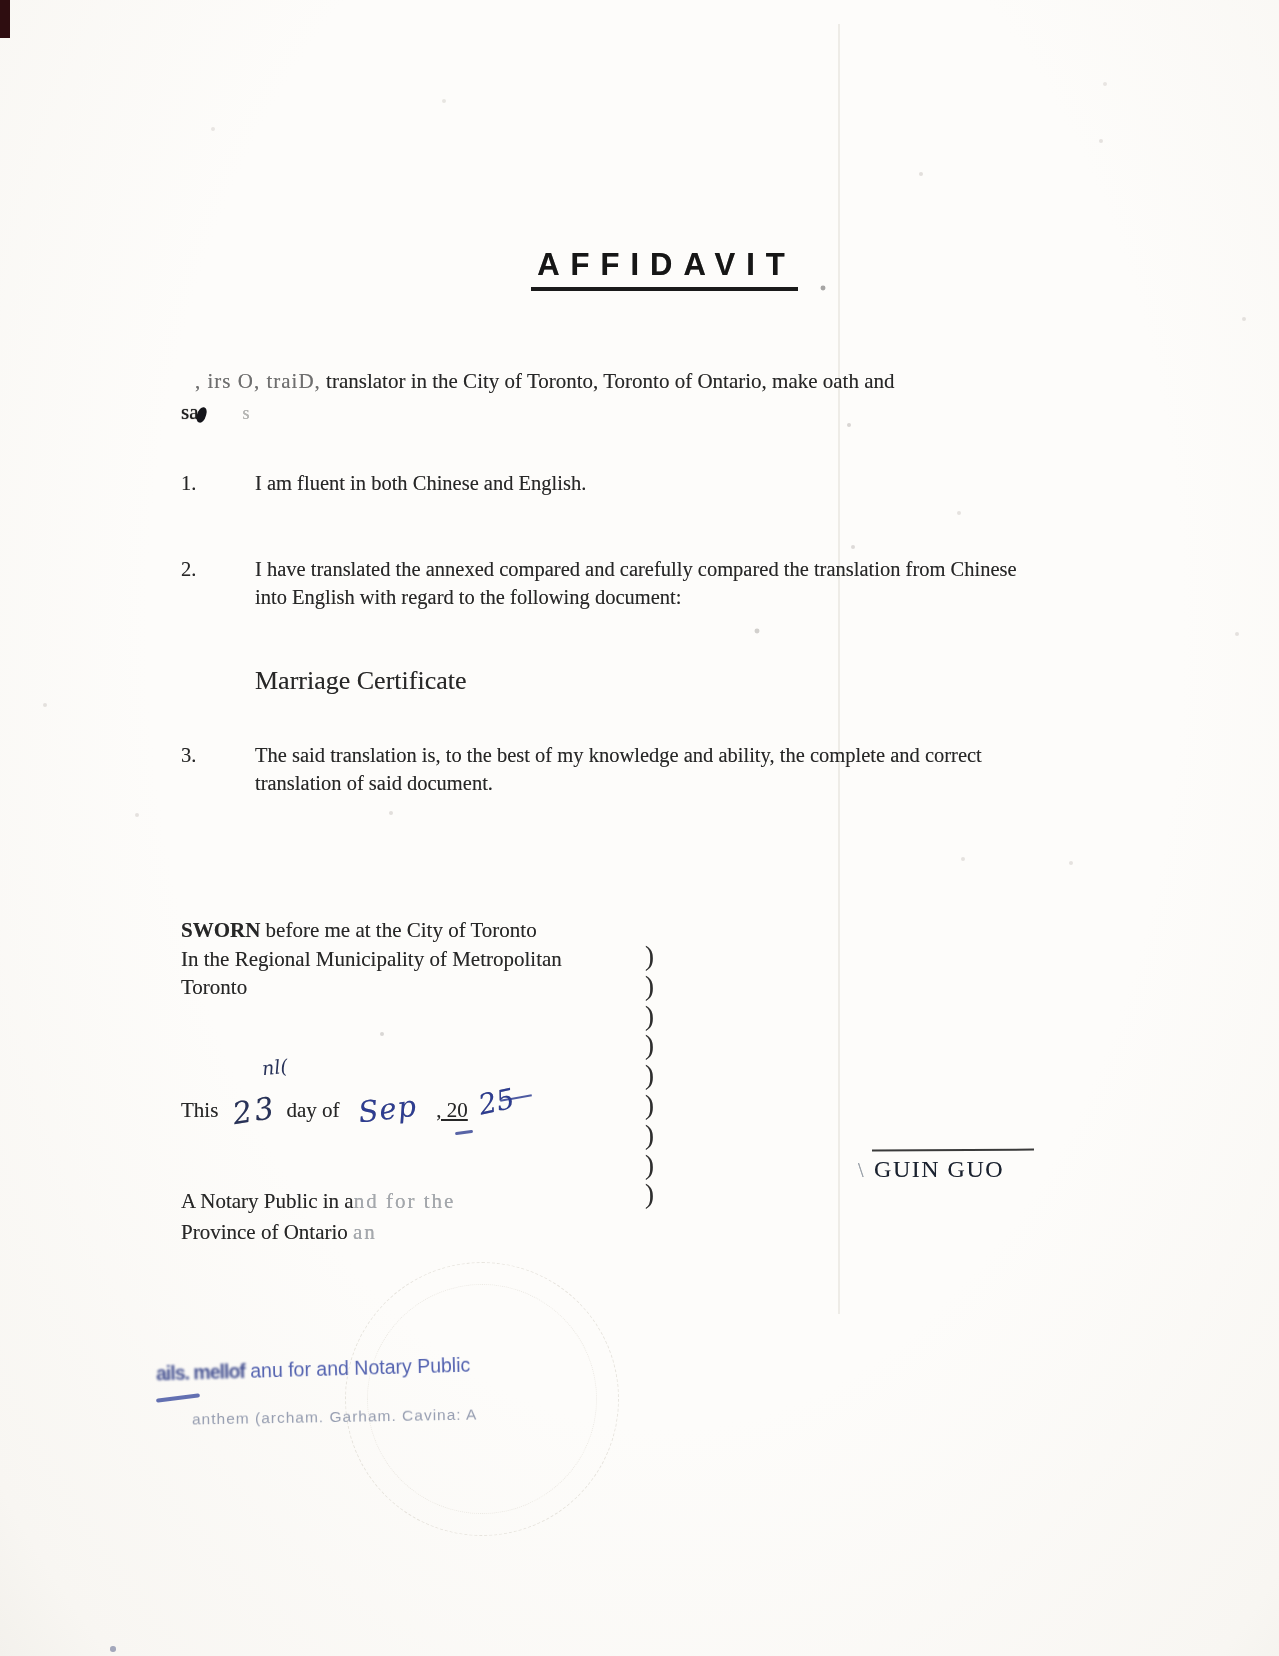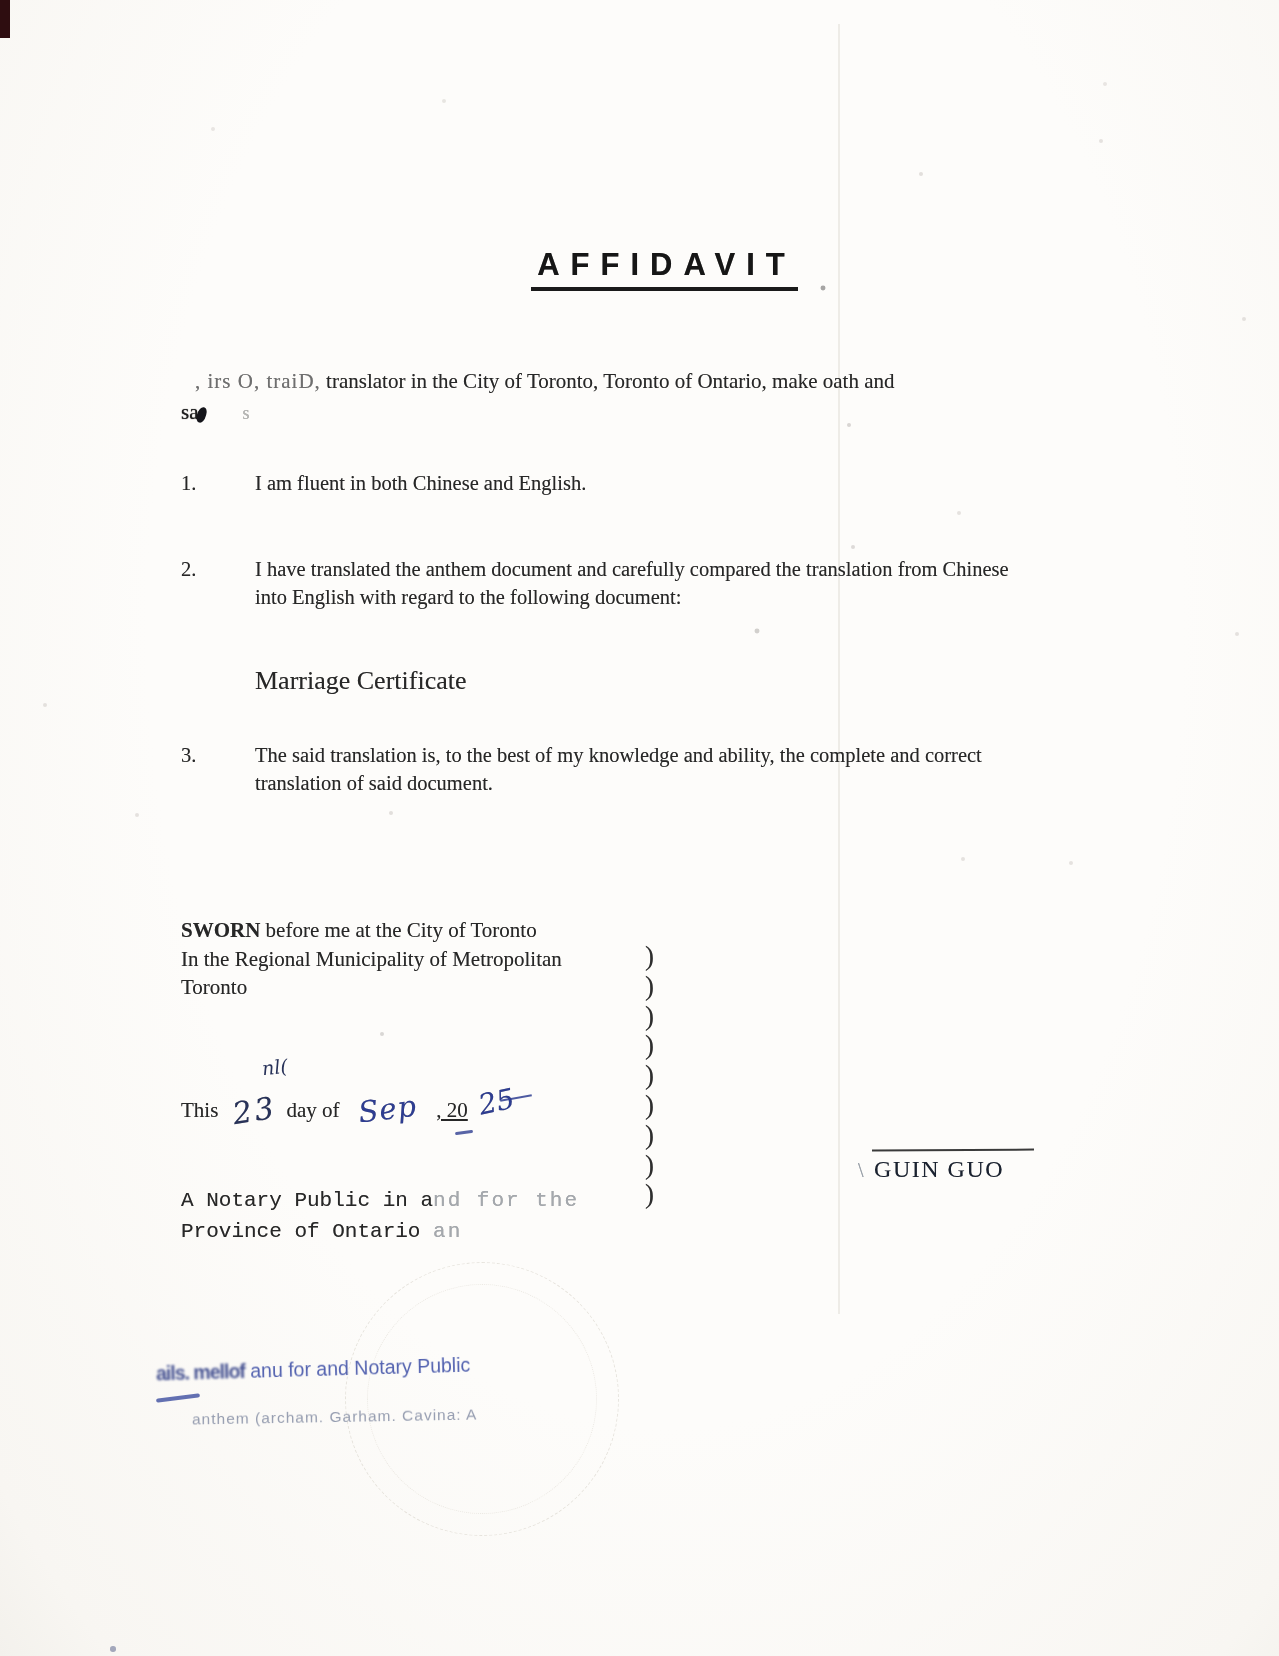--- a/index.html
+++ b/index.html
@@ -45,21 +45,21 @@
   .yr{margin-left:20px;text-decoration:underline;}
   .year-hand{font-size:28px;margin-left:12px;transform:rotate(-12deg) translateY(-6px);}
   .sup-hand{position:absolute;left:262px;top:1056px;font-size:19px;color:#283259;transform:rotate(-6deg);}
   .year-stroke{position:absolute;left:500px;top:1097px;width:32px;height:2px;background:#2e3d91;transform:rotate(-10deg);opacity:.85;}
   .blue-dash{position:absolute;left:455px;top:1131px;width:18px;height:2.5px;background:#2e3d91;transform:rotate(-8deg);opacity:.8;border-radius:2px;}
   
   .sig-line{position:absolute;left:872px;top:1149px;width:162px;height:2px;background:#3a3a3a;transform:rotate(-.3deg);}
   .sig{position:absolute;left:858px;top:1156px;font-size:24px;letter-spacing:1.5px;color:#1a2230;}
   .tick{color:#99a1ac;filter:blur(.5px);margin-right:9px;font-size:20px;}
   
-  .notary{position:absolute;left:181px;top:1186px;font-size:21px;line-height:30.5px;width:560px;font-family:Liberation Mono, monospace;}
+  .notary{position:absolute;left:181px;top:1186px;font-size:21px;line-height:30.5px;width:560px;}
   .faint2{color:#a4a8ad;filter:blur(.7px);letter-spacing:2px;}
   
   .stamp1{position:absolute;left:156px;top:1358px;font-family:"Liberation Sans",sans-serif;font-size:19.5px;color:#4152a8;opacity:.9;transform:rotate(-1.6deg);filter:blur(.3px);}
   .stamp-smudge{font-weight:700;filter:blur(1px);letter-spacing:-1px;color:#323f86;}
   .stamp-dash{position:absolute;left:156px;top:1396px;width:44px;height:4px;background:#3d4da0;opacity:.8;transform:rotate(-7deg);border-radius:3px;}
   .stamp2{position:absolute;left:192px;top:1408px;font-family:"Liberation Sans",sans-serif;font-size:15.5px;color:#6b7692;opacity:.7;filter:blur(.55px);transform:rotate(-1deg);letter-spacing:1px;}
   
   .seal{position:absolute;border-radius:50%;pointer-events:none;}
   .seal-outer{left:345px;top:1262px;width:272px;height:272px;border:1.5px dashed rgba(168,158,138,.26);}
   .seal-inner{left:367px;top:1284px;width:228px;height:228px;border:1px dotted rgba(168,158,138,.20);}
@@ -105,21 +105,21 @@
     <span class="smudge">sa</span><span class="blot"></span><span class="faint-s">s</span>
   </p>
 
   <div class="item txt" style="top:470px">
     <span class="num">1.</span>
     <span class="itext">I am fluent in both Chinese and English.</span>
   </div>
 
   <div class="item txt" style="top:556px">
     <span class="num">2.</span>
-    <span class="itext">I have translated the anthem document and carefully compared the translation from Chinese into English with regard to the following document:</span>
+    <span class="itext">I have translated the annexed compared and carefully compared the translation from Chinese into English with regard to the following document:</span>
   </div>
 
   <div class="exhibit txt">Marriage Certificate</div>
 
   <div class="item txt" style="top:742px">
     <span class="num">3.</span>
     <span class="itext">The said translation is, to the best of my knowledge and ability, the complete and correct translation of said document.</span>
   </div>
 
   <div class="sworn txt">

